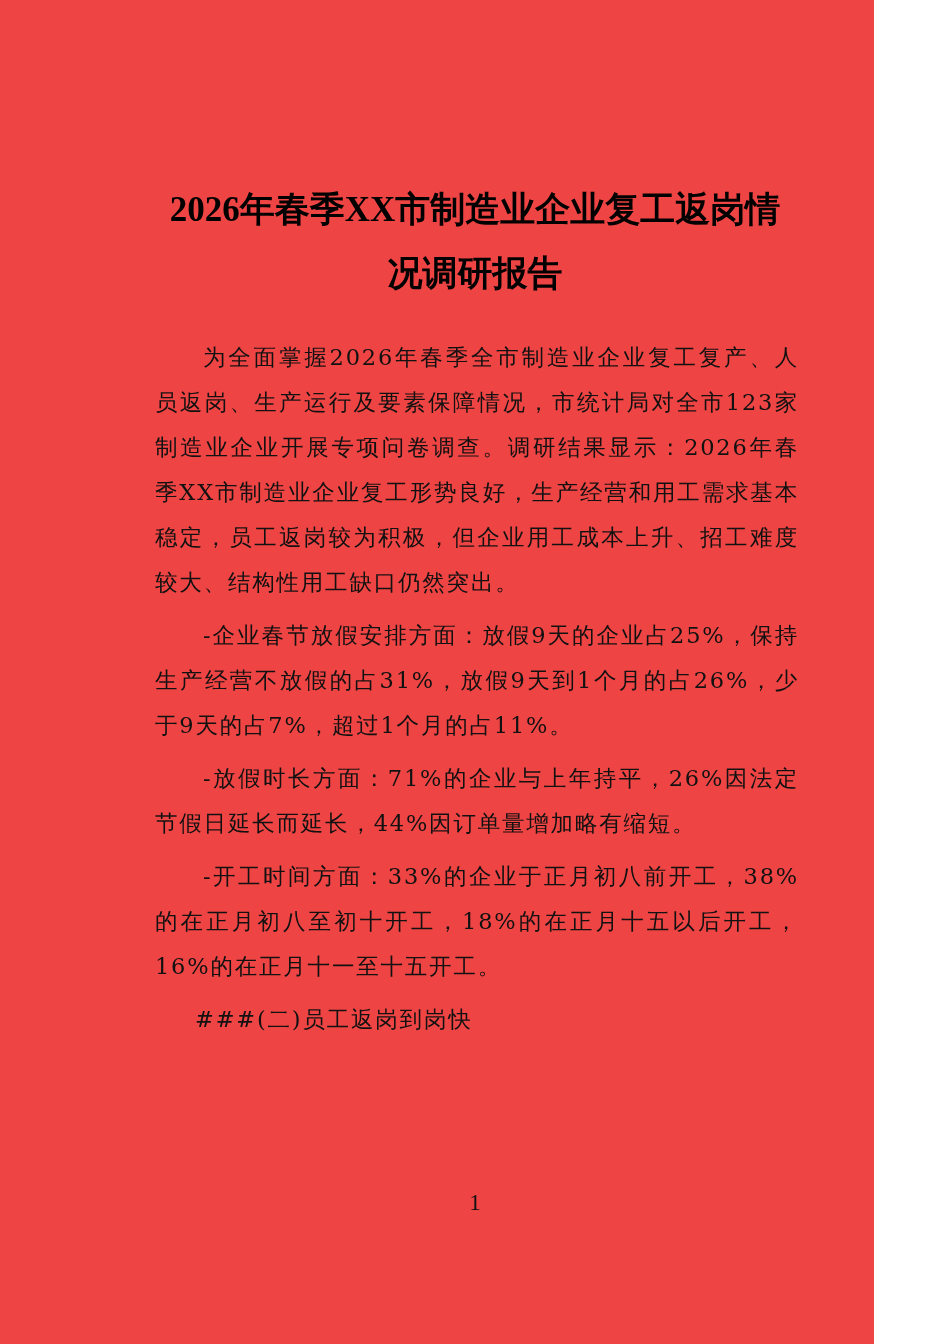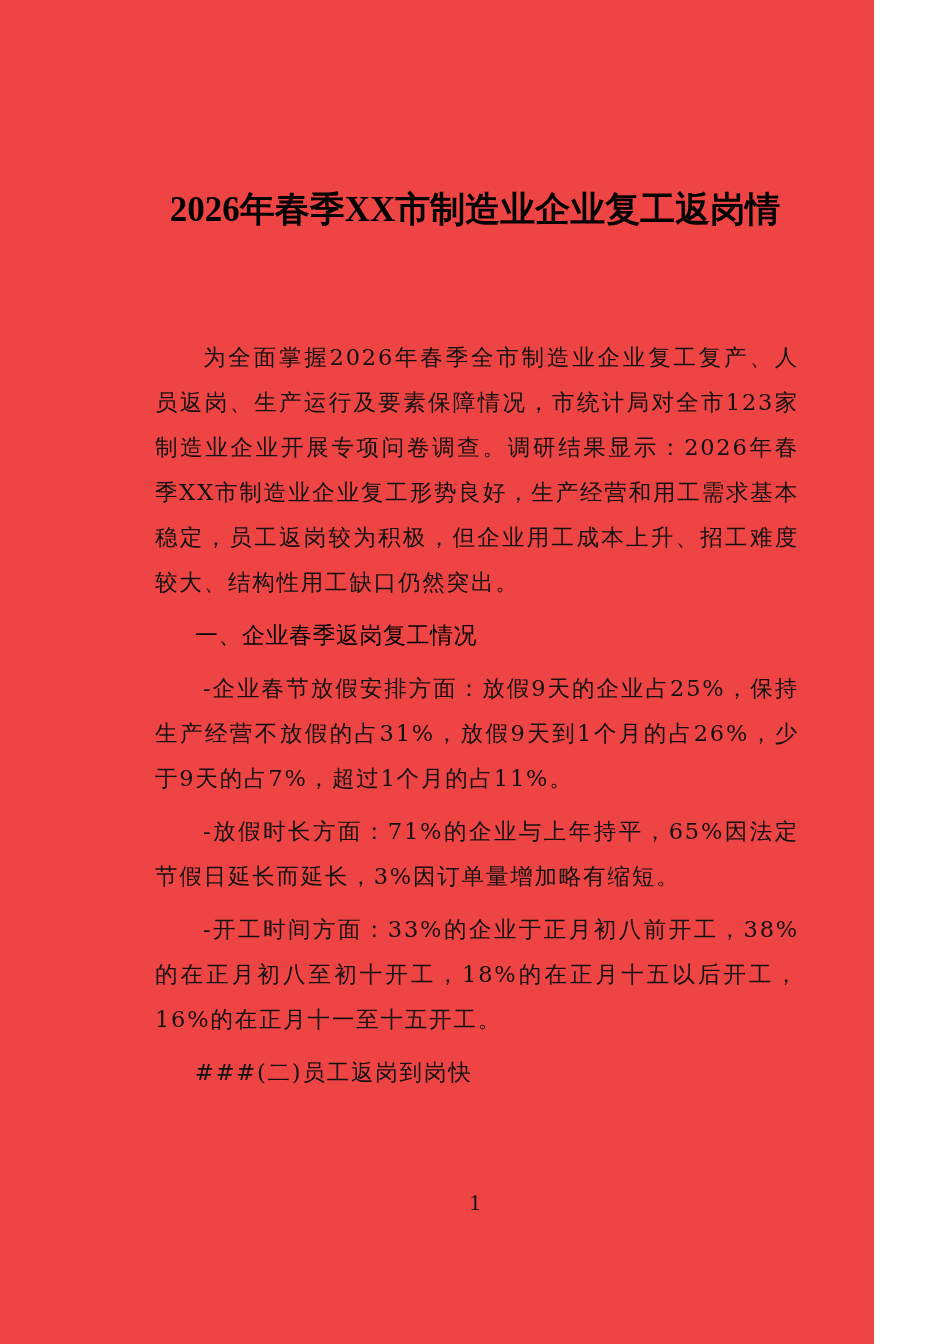--- a/index.html
+++ b/index.html
@@ -81,26 +81,26 @@
       color: #111111;
     }
   </style>
 </head>
 <body>
 
 <div class="page">
 
   <h1 class="title">
     <span class="line">2026年春季XX市制造业企业复工返岗情</span>
+    <span class="line">况调研报告</span>
   </h1>
 
   <div class="body">
     <p class="para">为全面掌握2026年春季全市制造业企业复工复产、人员返岗、生产运行及要素保障情况，市统计局对全市123家制造业企业开展专项问卷调查。调研结果显示：2026年春季XX市制造业企业复工形势良好，生产经营和用工需求基本稳定，员工返岗较为积极，但企业用工成本上升、招工难度较大、结构性用工缺口仍然突出。</p>
-    <p class="heading-1">一、企业春季返岗复工情况</p>
     <p class="para">-企业春节放假安排方面：放假9天的企业占25%，保持生产经营不放假的占31%，放假9天到1个月的占26%，少于9天的占7%，超过1个月的占11%。</p>
-    <p class="para">-放假时长方面：71%的企业与上年持平，65%因法定节假日延长而延长，3%因订单量增加略有缩短。</p>
+    <p class="para">-放假时长方面：71%的企业与上年持平，26%因法定节假日延长而延长，44%因订单量增加略有缩短。</p>
     <p class="para">-开工时间方面：33%的企业于正月初八前开工，38%的在正月初八至初十开工，18%的在正月十五以后开工，16%的在正月十一至十五开工。</p>
     <p class="heading-2">###(二)员工返岗到岗快</p>
   </div>
 
   <div class="page-number">1</div>
 
 </div>
 
 </body></html>

